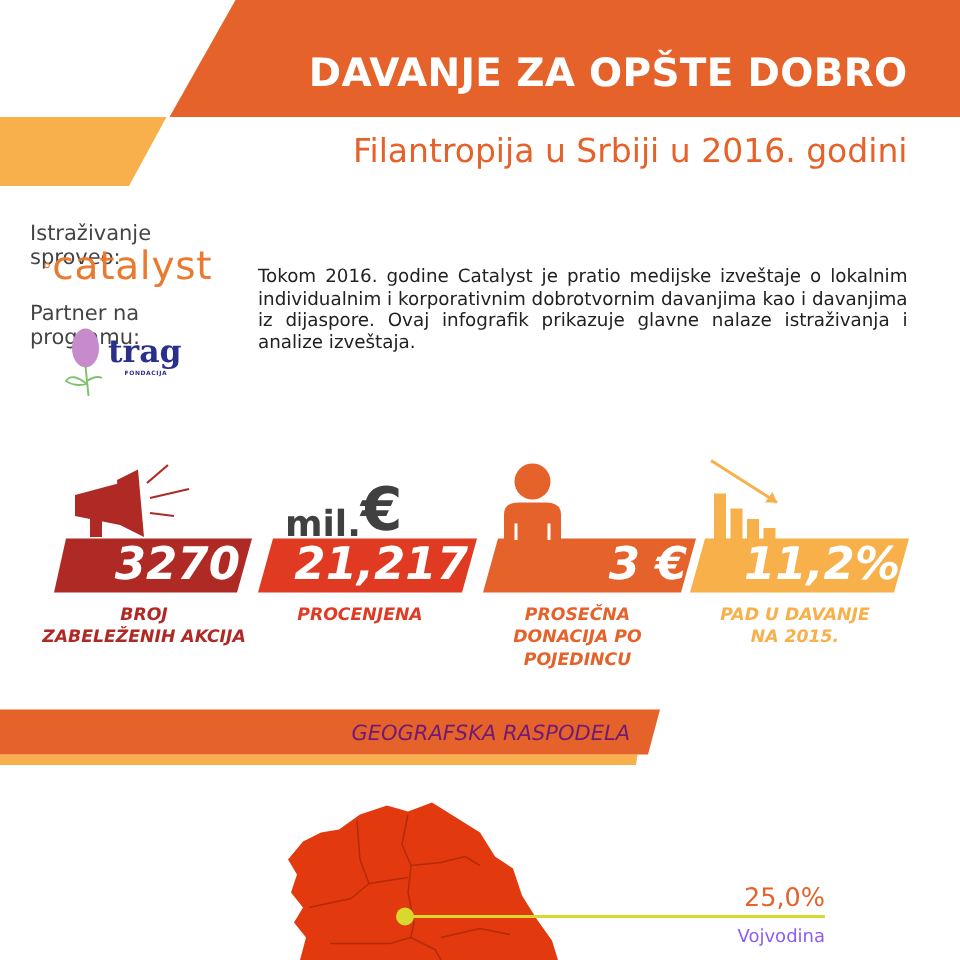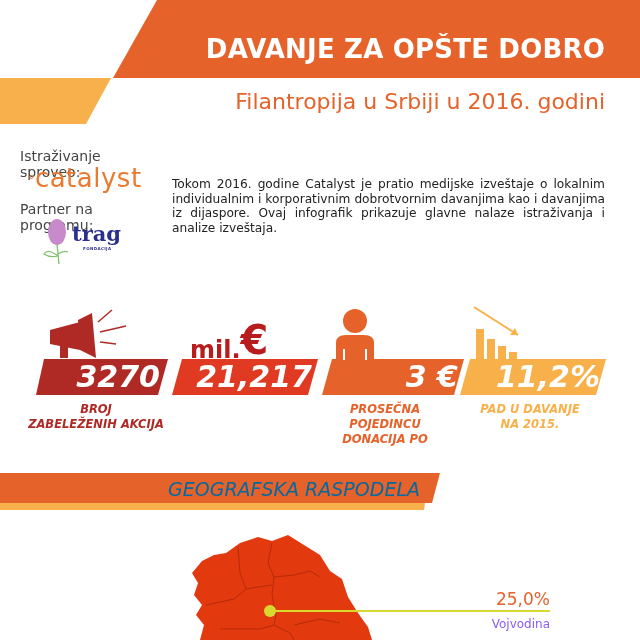--- a/index.html
+++ b/index.html
@@ -8,21 +8,21 @@
   #hdr-svg { left:0; top:0; }
   .title { left:160px; top:34px; width:445px; text-align:right; color:#fff; font-family:"DejaVu Sans", sans-serif; font-weight:bold; font-size:26px; letter-spacing:0.2px; line-height:30px; white-space:nowrap; }
   .subtitle { left:160px; top:88px; width:445px; text-align:right; color:#E5622A; font-family:"DejaVu Sans", sans-serif; font-size:22px; line-height:28px; white-space:nowrap; }
   .label-small { font-family:"DejaVu Sans", sans-serif; font-size:14px; color:#444; }
   .catalyst { left:25px; top:163px; width:120px; text-align:center; color:#E97A30; font-family:"DejaVu Sans", sans-serif; font-size:26px; letter-spacing:0.5px; line-height:30px; }
   .trag-text { left:72px; top:223px; color:#2A2F8C; font-family:"DejaVu Serif", serif; font-weight:bold; font-size:21px; line-height:22px; }
   .trag-sub { left:83px; top:246px; color:#2A2F8C; font-size:4px; letter-spacing:0.4px; font-weight:bold; }
   .intro { left:172px; top:177px; width:433px; font-family:"DejaVu Sans", sans-serif; font-size:12.2px; line-height:14.5px; color:#222; text-align:justify; }
   .stat-num { color:#fff; font-family:"DejaVu Sans", sans-serif; font-weight:bold; font-style:italic; font-size:30px; line-height:36px; text-align:right; }
   .stat-label { font-family:"DejaVu Sans", sans-serif; font-weight:bold; font-style:italic; font-size:11.5px; line-height:15px; text-align:center; }
-  .geo-title { left:160px; top:478px; width:260px; text-align:right; color:#0369a1; font-family:"DejaVu Sans", sans-serif; font-style:italic; font-size:19px; line-height:22px; white-space:nowrap; }
+  .geo-title { left:160px; top:478px; width:260px; text-align:right; color:#701a75; font-family:"DejaVu Sans", sans-serif; font-style:italic; font-size:14px; line-height:22px; white-space:nowrap; }
   .pct { left:470px; top:588px; width:80px; text-align:right; color:#E5622A; font-family:"DejaVu Sans", sans-serif; font-size:17px; line-height:22px; }
   .region { left:470px; top:616px; width:80px; text-align:right; color:#8b5cf6; font-family:"DejaVu Sans", sans-serif; font-size:12px; line-height:16px; }
 </style>
 </head>
 <body>
 
 <svg id="hdr-svg" class="abs" width="640" height="130">
   <polygon points="157,0 640,0 640,78 113,78" fill="#E5622A"></polygon>
   <polygon points="0,78 111,78 86,124 0,124" fill="#F8B04C"></polygon>
 </svg>
@@ -55,21 +55,21 @@
 
 <svg class="abs" style="left:40px;top:300px;" width="100" height="60">
   <path d="M10 30 L40 22 L40 50 L10 44 Z" fill="#B02A25"></path>
   <path d="M38 20 L52 13 L56 58 L40 50 Z" fill="#B02A25"></path>
   <rect x="20" y="44" width="8" height="14" fill="#B02A25"></rect>
   <line x1="58" y1="22" x2="72" y2="10" stroke="#B02A25" stroke-width="1.5"></line>
   <line x1="60" y1="32" x2="86" y2="26" stroke="#B02A25" stroke-width="1.5"></line>
   <line x1="60" y1="42" x2="76" y2="44" stroke="#B02A25" stroke-width="1.5"></line>
 </svg>
 
-<div class="abs" style="left:190px;top:330px;color:#b91c1c;font-weight:bold;font-size:24px;line-height:28px;">
+<div class="abs" style="left:190px;top:330px;color:#404040;font-weight:bold;font-size:24px;line-height:28px;">
   <span>mil.</span><span style="font-size:40px;position:relative;top:-4px;">€</span>
 </div>
 
 <svg class="abs" style="left:330px;top:305px;" width="50" height="55">
   <circle cx="25" cy="16" r="12" fill="#E5622A"></circle>
   <path d="M6 55 L6 38 Q6 30 16 30 L34 30 Q44 30 44 38 L44 55 Z" fill="#E5622A"></path>
   <line x1="14" y1="44" x2="14" y2="55" stroke="#fff" stroke-width="2"></line>
   <line x1="36" y1="44" x2="36" y2="55" stroke="#fff" stroke-width="2"></line>
 </svg>
 
@@ -85,25 +85,26 @@
 <div class="abs stat-num" style="left:40px;top:359px;width:120px;">3270</div>
 <div class="abs stat-num" style="left:176px;top:359px;width:136px;">21,217</div>
 <div class="abs stat-num" style="left:326px;top:359px;width:132px;">3 €</div>
 <div class="abs stat-num" style="left:464px;top:359px;width:136px;">11,2%</div>
 
 <div class="abs stat-label" style="left:26px;top:402px;width:140px;color:#B02A25;">
   <div>BROJ</div>
   <div>ZABELEŽENIH AKCIJA</div>
 </div>
 <div class="abs stat-label" style="left:170px;top:402px;width:140px;color:#E03A22;">
+  <div>PROCENJENA</div>
 </div>
 <div class="abs stat-label" style="left:320px;top:402px;width:130px;color:#E5622A;">
   <div>PROSEČNA</div>
+  <div>DONACIJA PO</div>
   <div>POJEDINCU</div>
-  <div>DONACIJA PO</div>
 </div>
 <div class="abs stat-label" style="left:460px;top:402px;width:140px;color:#F7B04A;">
   <div>PAD U DAVANJE</div>
   <div>NA 2015.</div>
 </div>
 
 <svg class="abs" style="left:0;top:470px;" width="460" height="42">
   <polygon points="0,33 425,33 424,40 0,40" fill="#F8B04C"></polygon>
   <polygon points="0,3 440,3 432,33 0,33" fill="#E5622A"></polygon>
 </svg>

